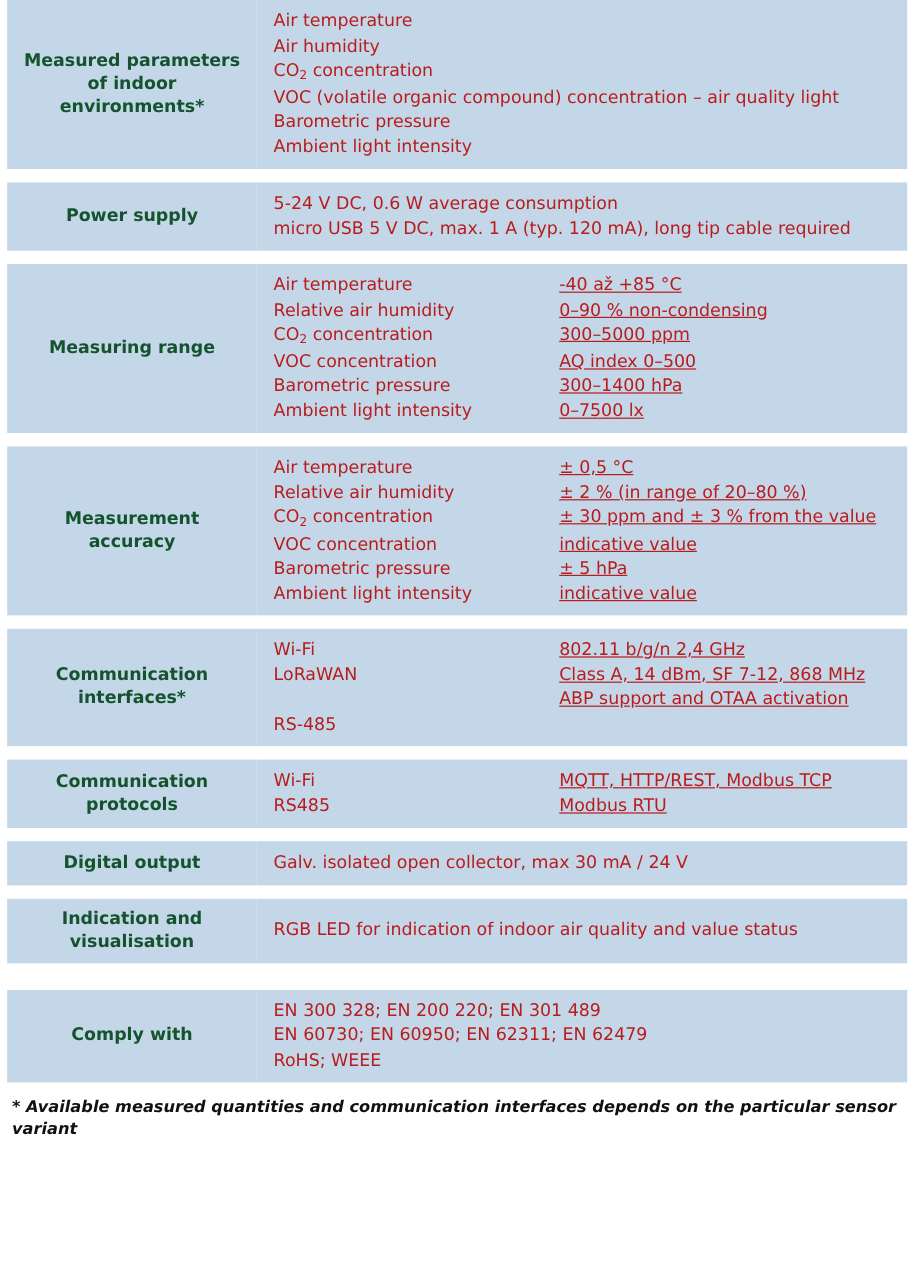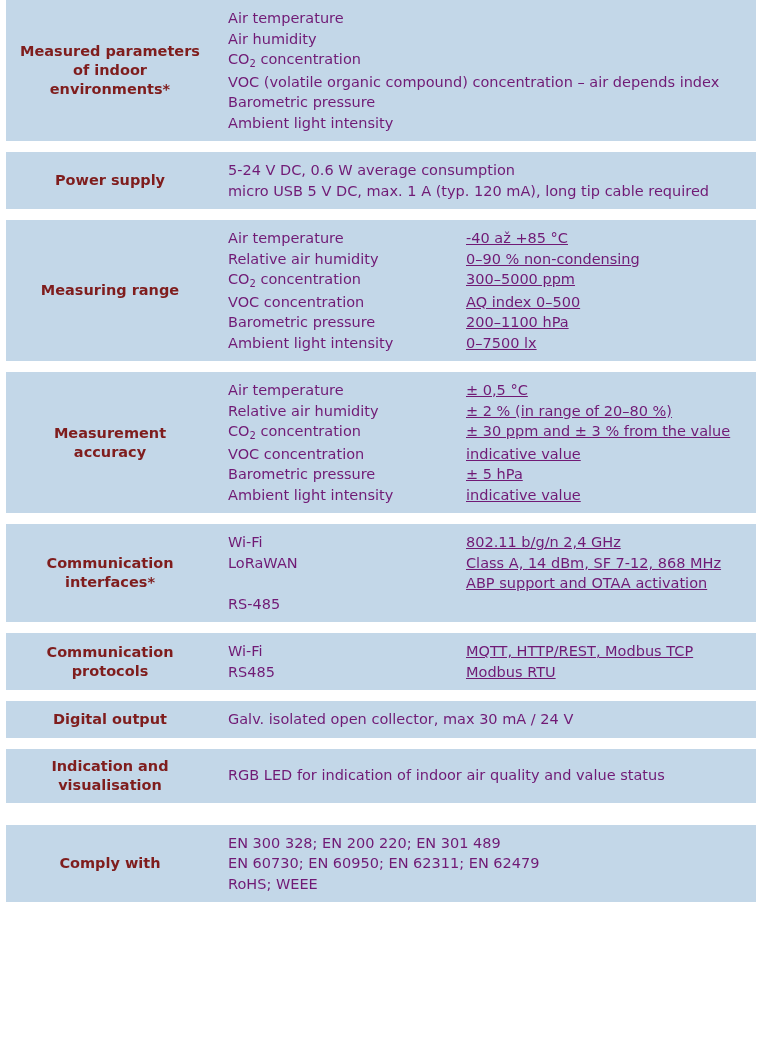--- a/index.html
+++ b/index.html
@@ -37,28 +37,28 @@
     font-size: 1px;
   }
   td.label {
     width: 208px;
     text-align: center;
     font-weight: bold;
     font-size: 14.5px;
     line-height: 19px;
     padding: 8px 10px;
     box-sizing: border-box;
-    color: #7f1d1d;
+    color: #14532d;
   }
   td.value {
     padding: 8px 4px 8px 14px;
     font-size: 14.5px;
     line-height: 20.5px;
     box-sizing: border-box;
-    color: #701a75;
+    color: #b91c1c;
   }
   .vrow {
     display: flex;
     align-items: flex-start;
   }
   .vrow .k {
     width: 238px;
     flex: 0 0 238px;
     padding-right: 6px;
     box-sizing: border-box;
@@ -99,21 +99,21 @@
         <tr class="spec-row">
           <td class="label">
             <span class="plain-line">Measured parameters</span>
             <span class="plain-line">of indoor</span>
             <span class="plain-line">environments*</span>
           </td>
           <td class="value">
             <div class="wrapline">Air temperature</div>
             <div class="wrapline">Air humidity</div>
             <div class="wrapline">CO<sub>2</sub> concentration</div>
-            <div class="wrapline">VOC (volatile organic compound) concentration – air depends index</div>
+            <div class="wrapline">VOC (volatile organic compound) concentration – air quality light</div>
             <div class="wrapline">Barometric pressure</div>
             <div class="wrapline">Ambient light intensity</div>
           </td>
         </tr>
         <tr class="gap-row">
           <td colspan="2"></td>
         </tr>
         <tr class="spec-row">
           <td class="label">
             <span class="plain-line">Power supply</span>
@@ -142,21 +142,21 @@
             <div class="vrow">
               <span class="k">CO<sub>2</sub> concentration</span>
               <span class="v">300–5000 ppm</span>
             </div>
             <div class="vrow">
               <span class="k">VOC concentration</span>
               <span class="v">AQ index 0–500</span>
             </div>
             <div class="vrow">
               <span class="k">Barometric pressure</span>
-              <span class="v">200–1100 hPa</span>
+              <span class="v">300–1400 hPa</span>
             </div>
             <div class="vrow">
               <span class="k">Ambient light intensity</span>
               <span class="v">0–7500 lx</span>
             </div>
           </td>
         </tr>
         <tr class="gap-row">
           <td colspan="2"></td>
         </tr>
@@ -271,13 +271,14 @@
             <span class="plain-line">Comply with</span>
           </td>
           <td class="value">
             <div class="wrapline">EN 300 328; EN 200 220; EN 301 489</div>
             <div class="wrapline">EN 60730; EN 60950; EN 62311; EN 62479</div>
             <div class="wrapline">RoHS; WEEE</div>
           </td>
         </tr>
       </tbody>
   </table>
+  <div class="footnote">* Available measured quantities and communication interfaces depends on the particular sensor variant</div>
 </div>
 
 </body></html>

